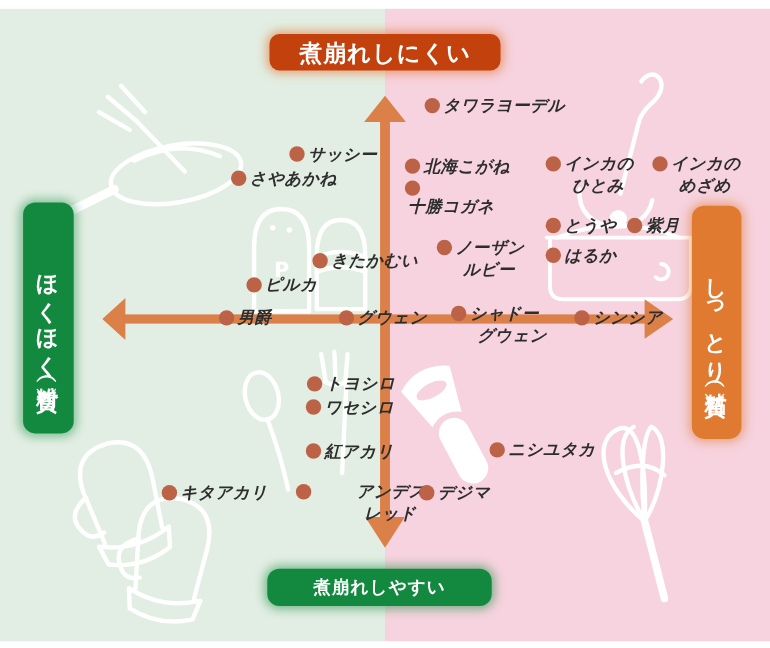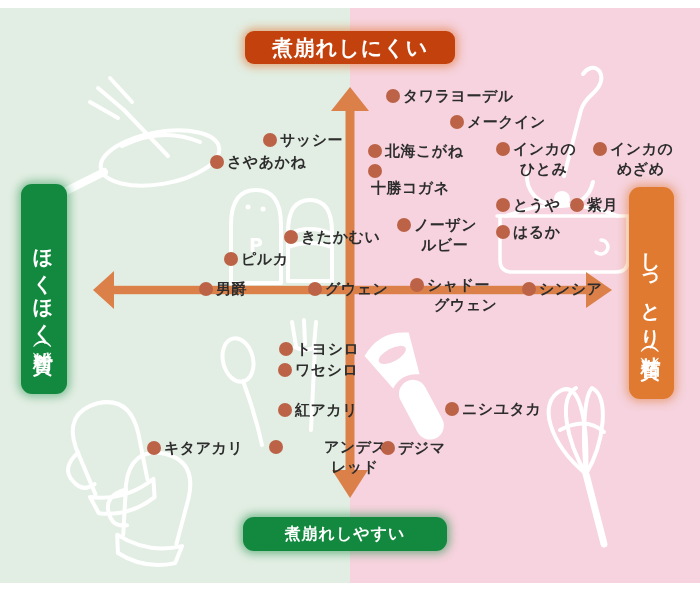--- a/index.html
+++ b/index.html
@@ -5,21 +5,21 @@
   html,body { margin:0; padding:0; background:#ffffff; }
   .canvas {
     position:relative; width:700px; height:589px; background:#ffffff;
     overflow:hidden;
     font-family:"DejaVu Sans","Liberation Sans",sans-serif;
   }
   .bg { position:absolute; top:8px; height:575px; }
   .bg-left  { left:0;   width:350px; background:#E2EEE3; }
   .bg-right { left:350px; width:350px; background:#F6D3DE; }
   svg.layer { position:absolute; left:0; top:0; }
-  .points-layer { position:absolute; left:0; top:0; width:611px; height:589px; }
+  .points-layer { position:absolute; left:0; top:0; width:611px; height:589px;font-style:italic; }
   .point { position:absolute; display:flex; align-items:flex-start; white-space:nowrap; }
   .dot {
     width:14px; height:14px; border-radius:50%; background:#BC6347;
     margin-top:3px; flex:0 0 auto;
   }
   .plabel {
     margin-left:3px; font-weight:bold; font-size:15px; line-height:20px;
     color:#2D2D2D; letter-spacing:0.5px;
   }
   .plabel .l2 { padding-left:7px; }
@@ -135,26 +135,20 @@
     </g>
   </svg>
 
   <div class="points-layer">
       <div class="point" style="left: 386px; top: 86px;">
         <span class="dot"></span>
         <span class="plabel">
           <div>タワラヨーデル</div>
         </span>
       </div>
-      <div class="point" style="left: 450px; top: 112px;">
-        <span class="dot"></span>
-        <span class="plabel">
-          <div>メークイン</div>
-        </span>
-      </div>
       <div class="point" style="left: 263px; top: 130px;">
         <span class="dot"></span>
         <span class="plabel">
           <div>サッシー</div>
         </span>
       </div>
       <div class="point" style="left: 368px; top: 141px;">
         <span class="dot"></span>
         <span class="plabel">
           <div>北海こがね</div>

